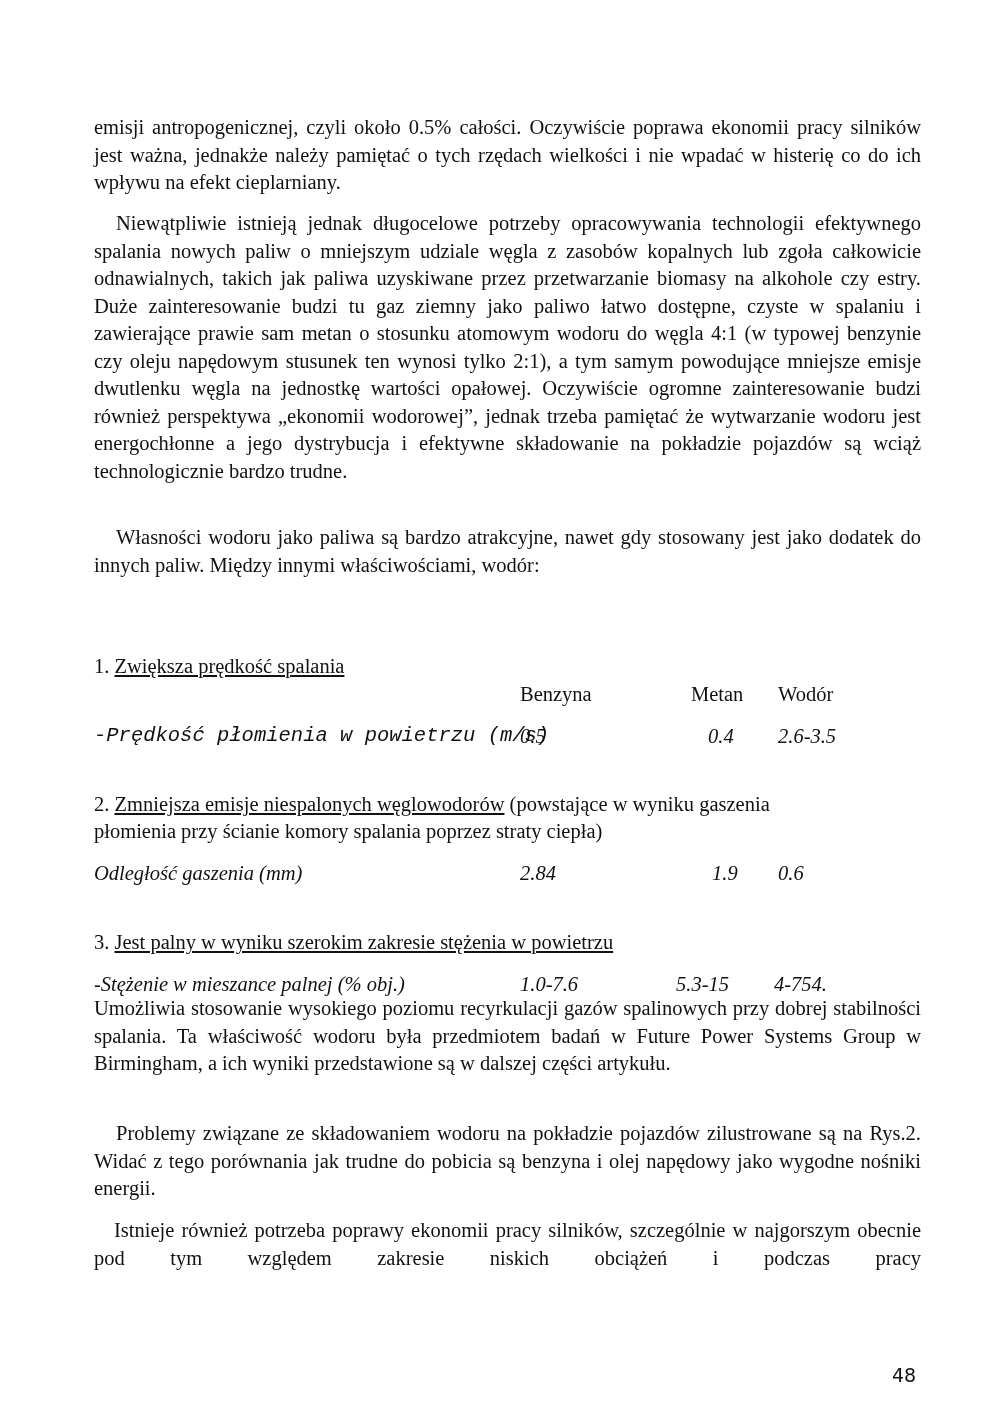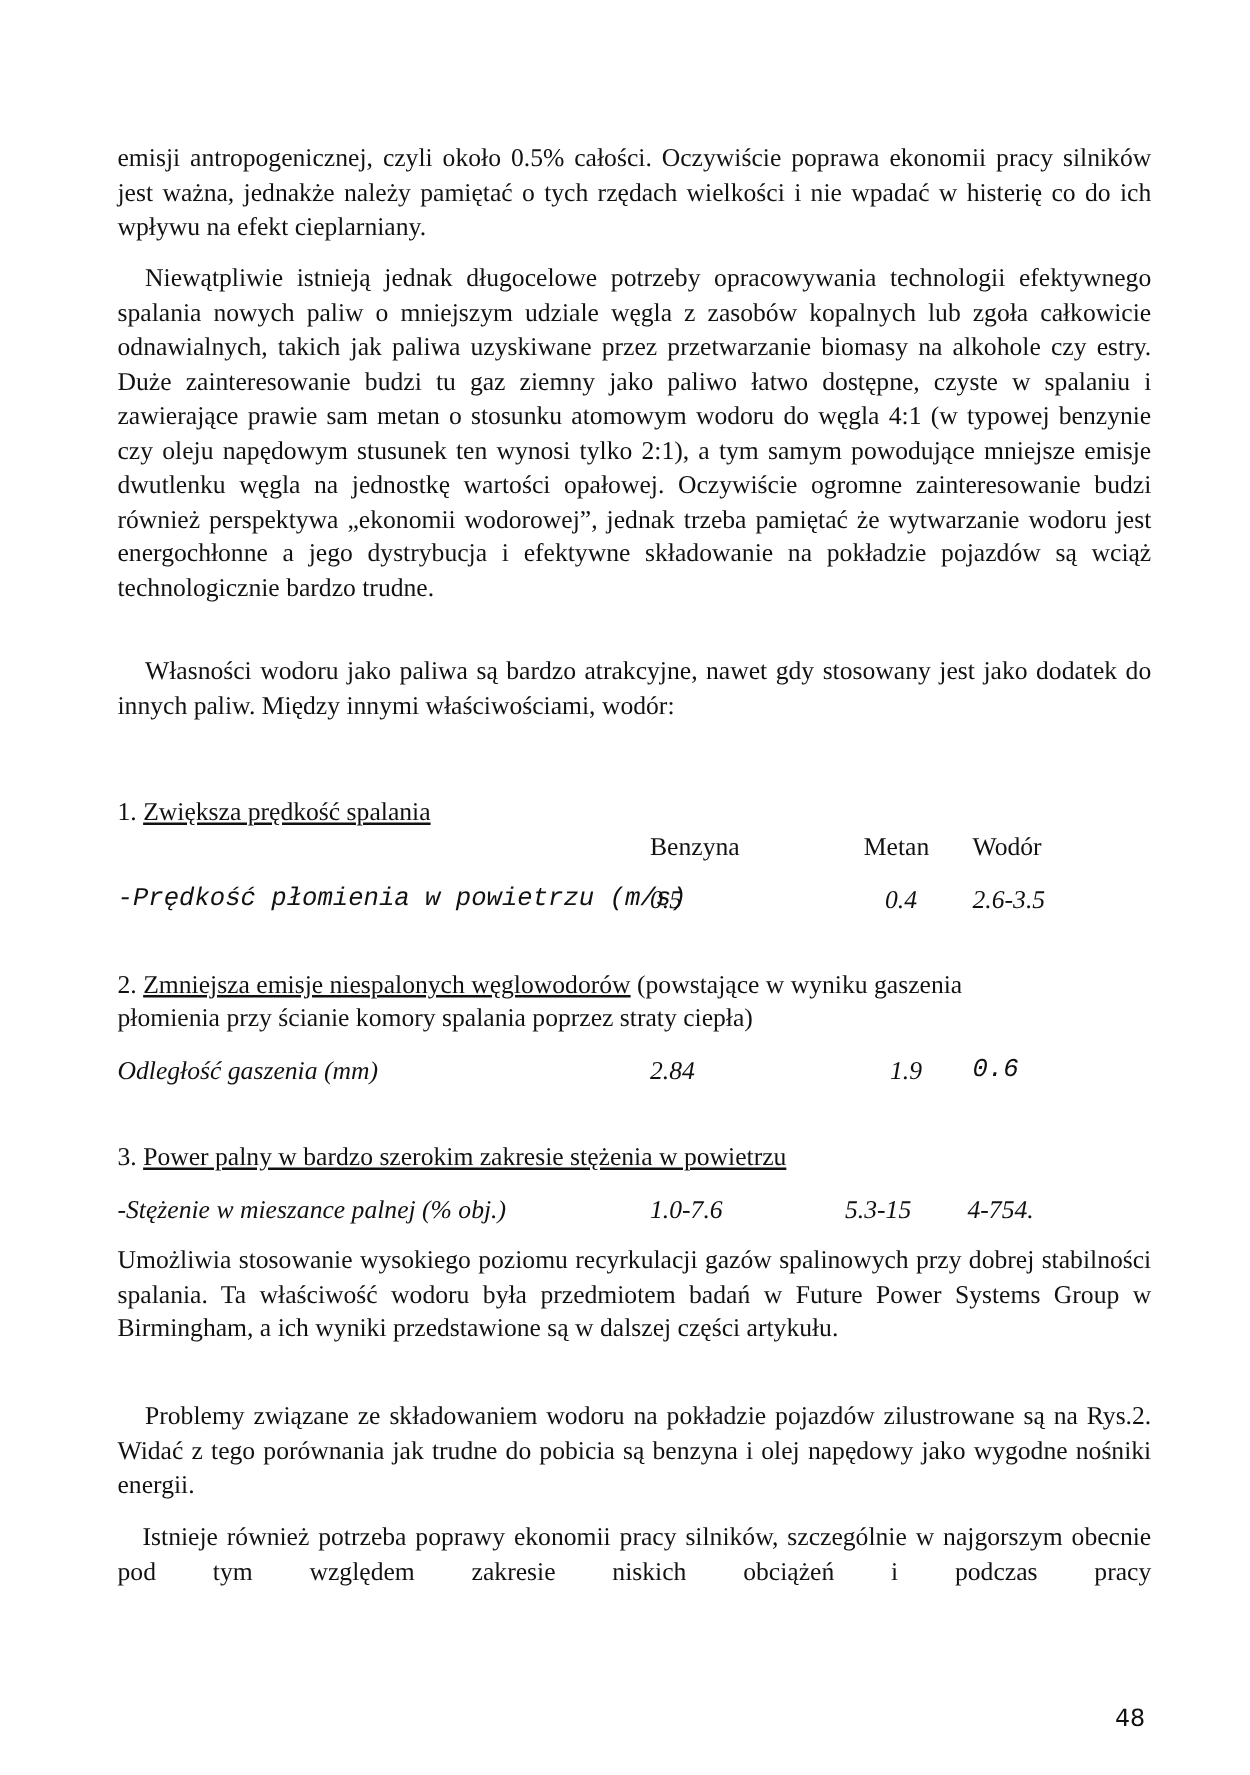--- a/index.html
+++ b/index.html
@@ -9,21 +9,21 @@
   }
   .page { position: absolute; left: 0; top: 0; width: 1000px; height: 1420px; }
   .para {
     position: absolute; left: 94px; width: 827px;
     font-size: 20.5px; line-height: 27.5px; text-align: justify;
     text-align-last: left; margin: 0;
   }
   .indent { text-indent: 22px; }
   .row {
     position: absolute; left: 94px; width: 830px; height: 28px;
-    font-size: 20.5px; line-height: 28px; white-space: nowrap;
+    font-size: 20.5px; line-height: 28px; white-space: nowrap; margin-top: 16px;
   }
   .row span { position: absolute; top: 0; }
   .it { font-style: italic; }
   .u { text-decoration: underline; }
   .pagenum {
     position: absolute; left: 892px; top: 1364px;
     font-family: "DejaVu Sans", sans-serif; font-size: 19px;
   }
 </style>
 </head>
@@ -59,26 +59,26 @@
       <span style="position:static;">2. </span><span style="position:static;" class="u">Zmniejsza emisje niespalonych węglowodorów</span><span style="position:static;"> (powstające w wyniku gaszenia</span>
     </span>
   </div>
   <div class="row" style="top:801px;">
     <span style="left:0;">płomienia przy ścianie komory spalania poprzez straty ciepła)</span>
   </div>
   <div class="row it" style="top:843px;">
     <span style="left:0;">Odległość gaszenia (mm)</span>
     <span style="left:426px;">2.84</span>
     <span style="left:618px;font-family:Liberation Serif, serif;">1.9</span>
-    <span style="left:684px;font-family:Liberation Mono, monospace;">0.6</span>
+    <span style="left:684px;">0.6</span>
   </div>
 
   <div class="row" style="top:912px;">
     <span style="left:0;">
-      <span style="position:static;">3. </span><span style="position:static;" class="u">Power palny w bardzo szerokim zakresie stężenia w powietrzu</span>
+      <span style="position:static;">3. </span><span style="position:static;" class="u">Jest palny w wyniku szerokim zakresie stężenia w powietrzu</span>
     </span>
   </div>
   <div class="row it" style="top:954px;">
     <span style="left:0;">-Stężenie w mieszance palnej (% obj.)</span>
     <span style="left:426px;">1.0-7.6</span>
     <span style="left:582px;font-style:italic;">5.3-15</span>
     <span style="left:680px;">4-754.</span>
   </div>
 
   <p class="para" style="top:995px;">Umożliwia stosowanie wysokiego poziomu recyrkulacji gazów spalinowych przy dobrej stabilności spalania.  Ta właściwość wodoru była przedmiotem badań w Future Power Systems Group w Birmingham, a ich wyniki przedstawione są w dalszej części artykułu.</p>

